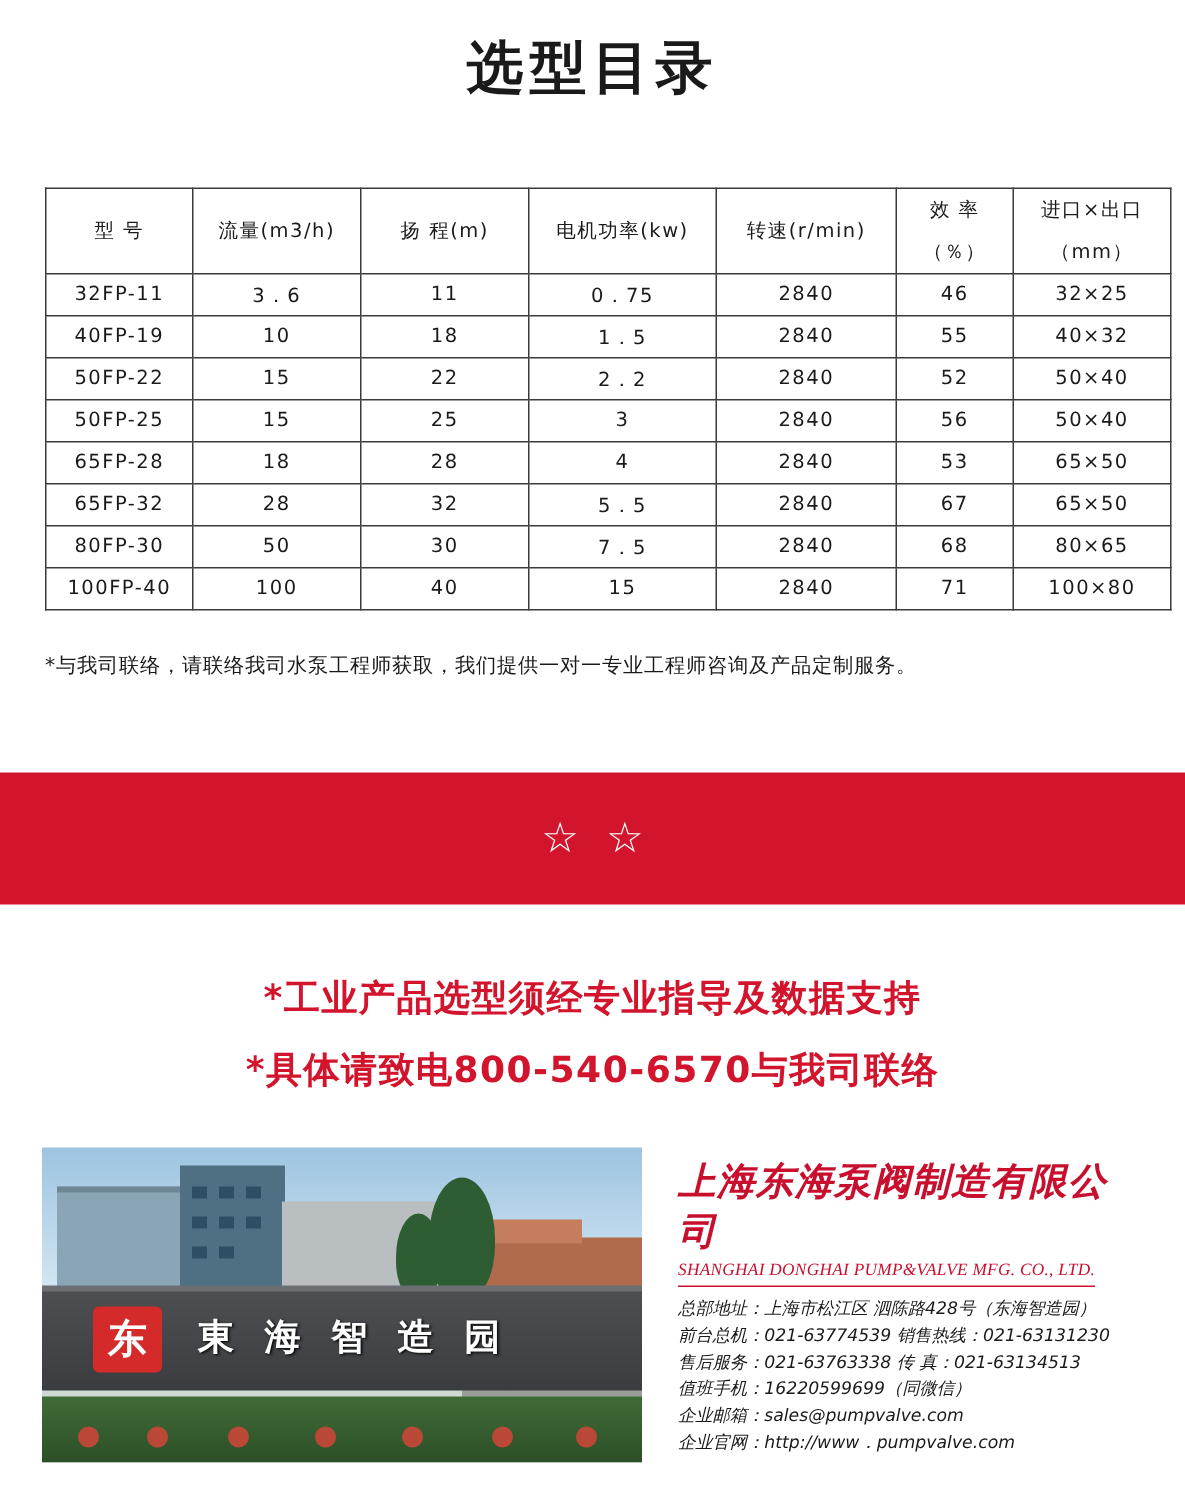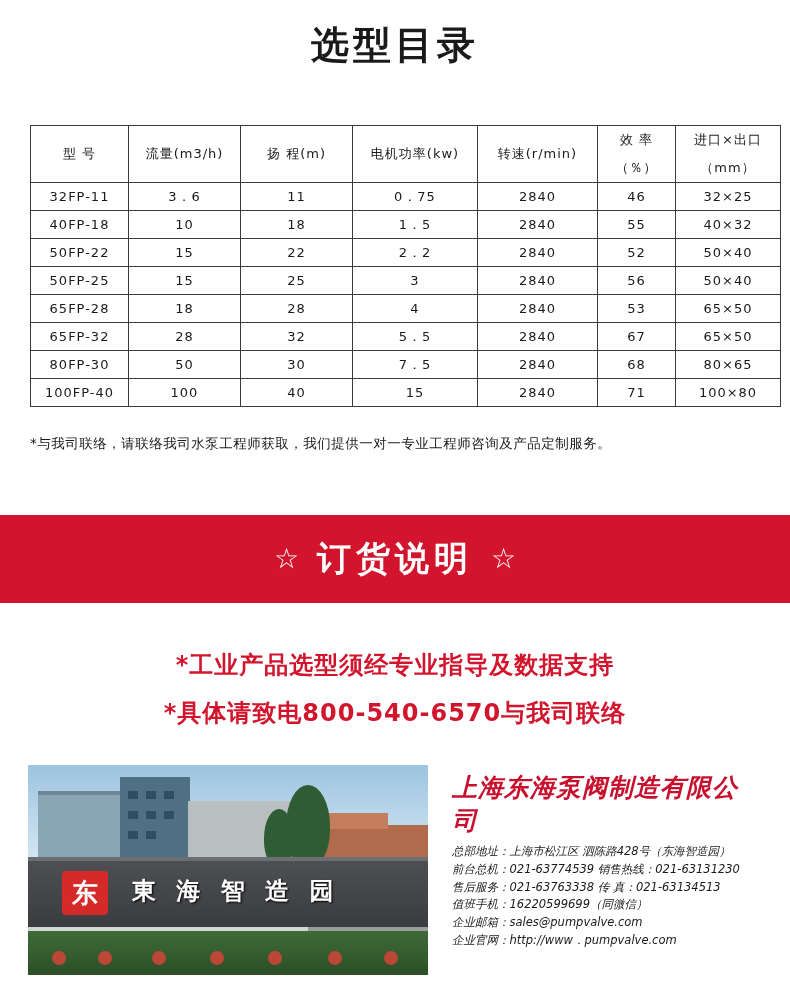--- a/index.html
+++ b/index.html
@@ -229,21 +229,21 @@
       <tr>
         <td>32FP-11</td>
         <td>3．6</td>
         <td>11</td>
         <td>0．75</td>
         <td>2840</td>
         <td>46</td>
         <td>32×25</td>
       </tr>
       <tr>
-        <td>40FP-18</td>
+        <td>40FP-19</td>
         <td>10</td>
         <td>18</td>
         <td>1．5</td>
         <td>2840</td>
         <td>55</td>
         <td>40×32</td>
       </tr>
       <tr>
         <td>50FP-22</td>
         <td>15</td>
@@ -299,21 +299,20 @@
         <td>100×80</td>
       </tr>
     </tbody>
   </table>
 </div>
 
 <div class="note">*与我司联络，请联络我司水泵工程师获取，我们提供一对一专业工程师咨询及产品定制服务。</div>
 
 <div class="banner">
   <span class="banner-star">☆</span>
-  <span class="banner-text">订货说明</span>
   <span class="banner-star">☆</span>
 </div>
 
 <div class="notices">
   <div class="notice-line">*工业产品选型须经专业指导及数据支持</div>
   <div class="notice-line">*具体请致电800-540-6570与我司联络</div>
 </div>
 
 <div class="footer">
 
@@ -344,20 +343,21 @@
     <div class="ph-flower" style="left:70px"></div>
     <div class="ph-flower" style="left:124px"></div>
     <div class="ph-flower" style="left:182px"></div>
     <div class="ph-flower" style="left:240px"></div>
     <div class="ph-flower" style="left:300px"></div>
     <div class="ph-flower" style="left:356px"></div>
   </div>
 
   <div class="company">
     <div class="company-name">上海东海泵阀制造有限公司</div>
+    <div class="company-name-en">SHANGHAI DONGHAI PUMP&amp;VALVE MFG. CO., LTD.</div>
     <div class="contact-list">
       <div>总部地址：上海市松江区  泗陈路428号（东海智造园）</div>
       <div>前台总机：021-63774539   销售热线：021-63131230</div>
       <div>售后服务：021-63763338   传    真：021-63134513</div>
       <div>值班手机：16220599699（同微信）</div>
       <div>企业邮箱：sales@pumpvalve.com</div>
       <div>企业官网：http://www．pumpvalve.com</div>
     </div>
   </div>
 </div>

